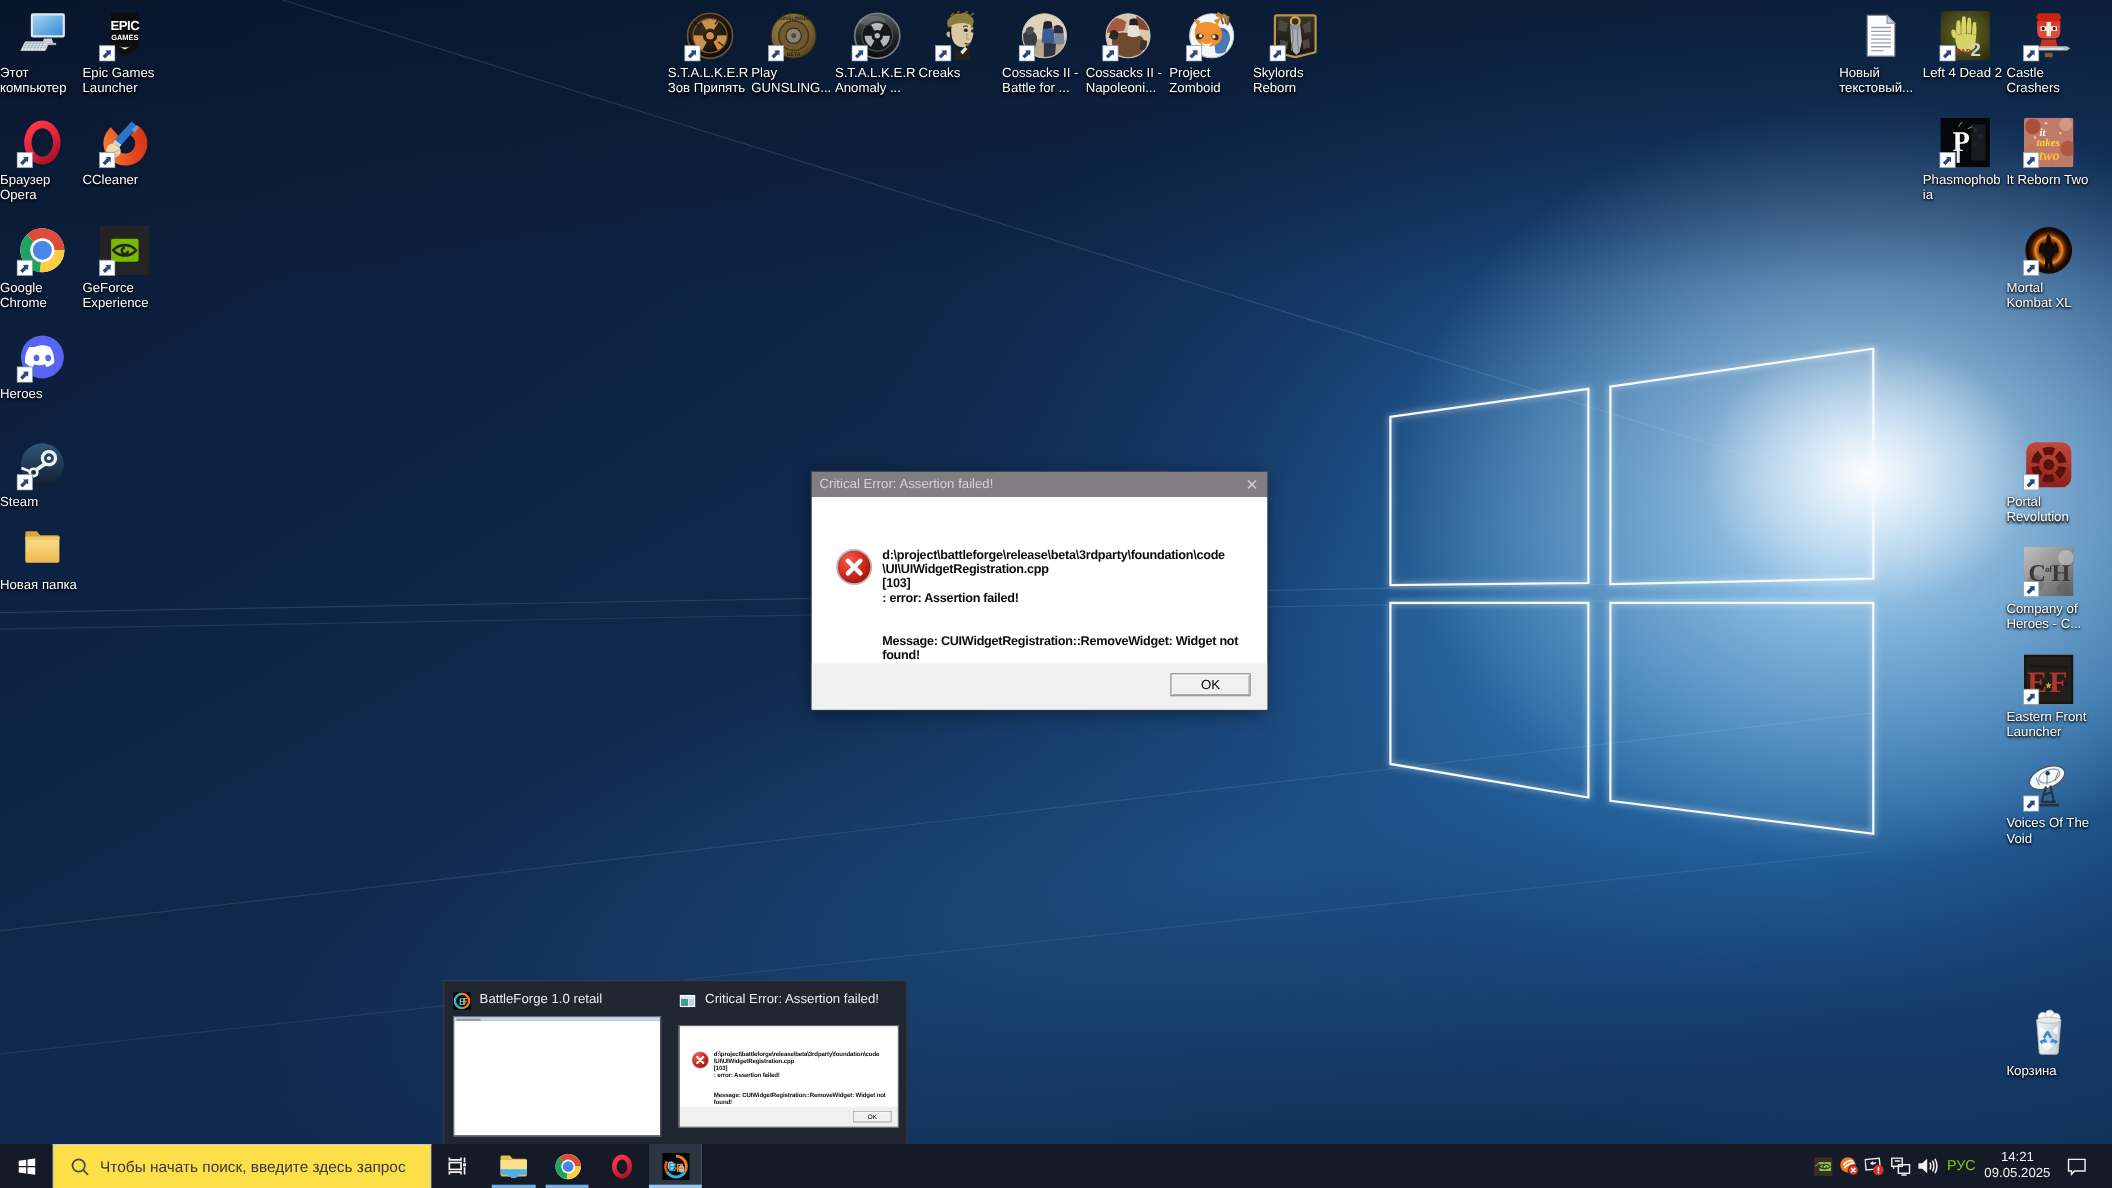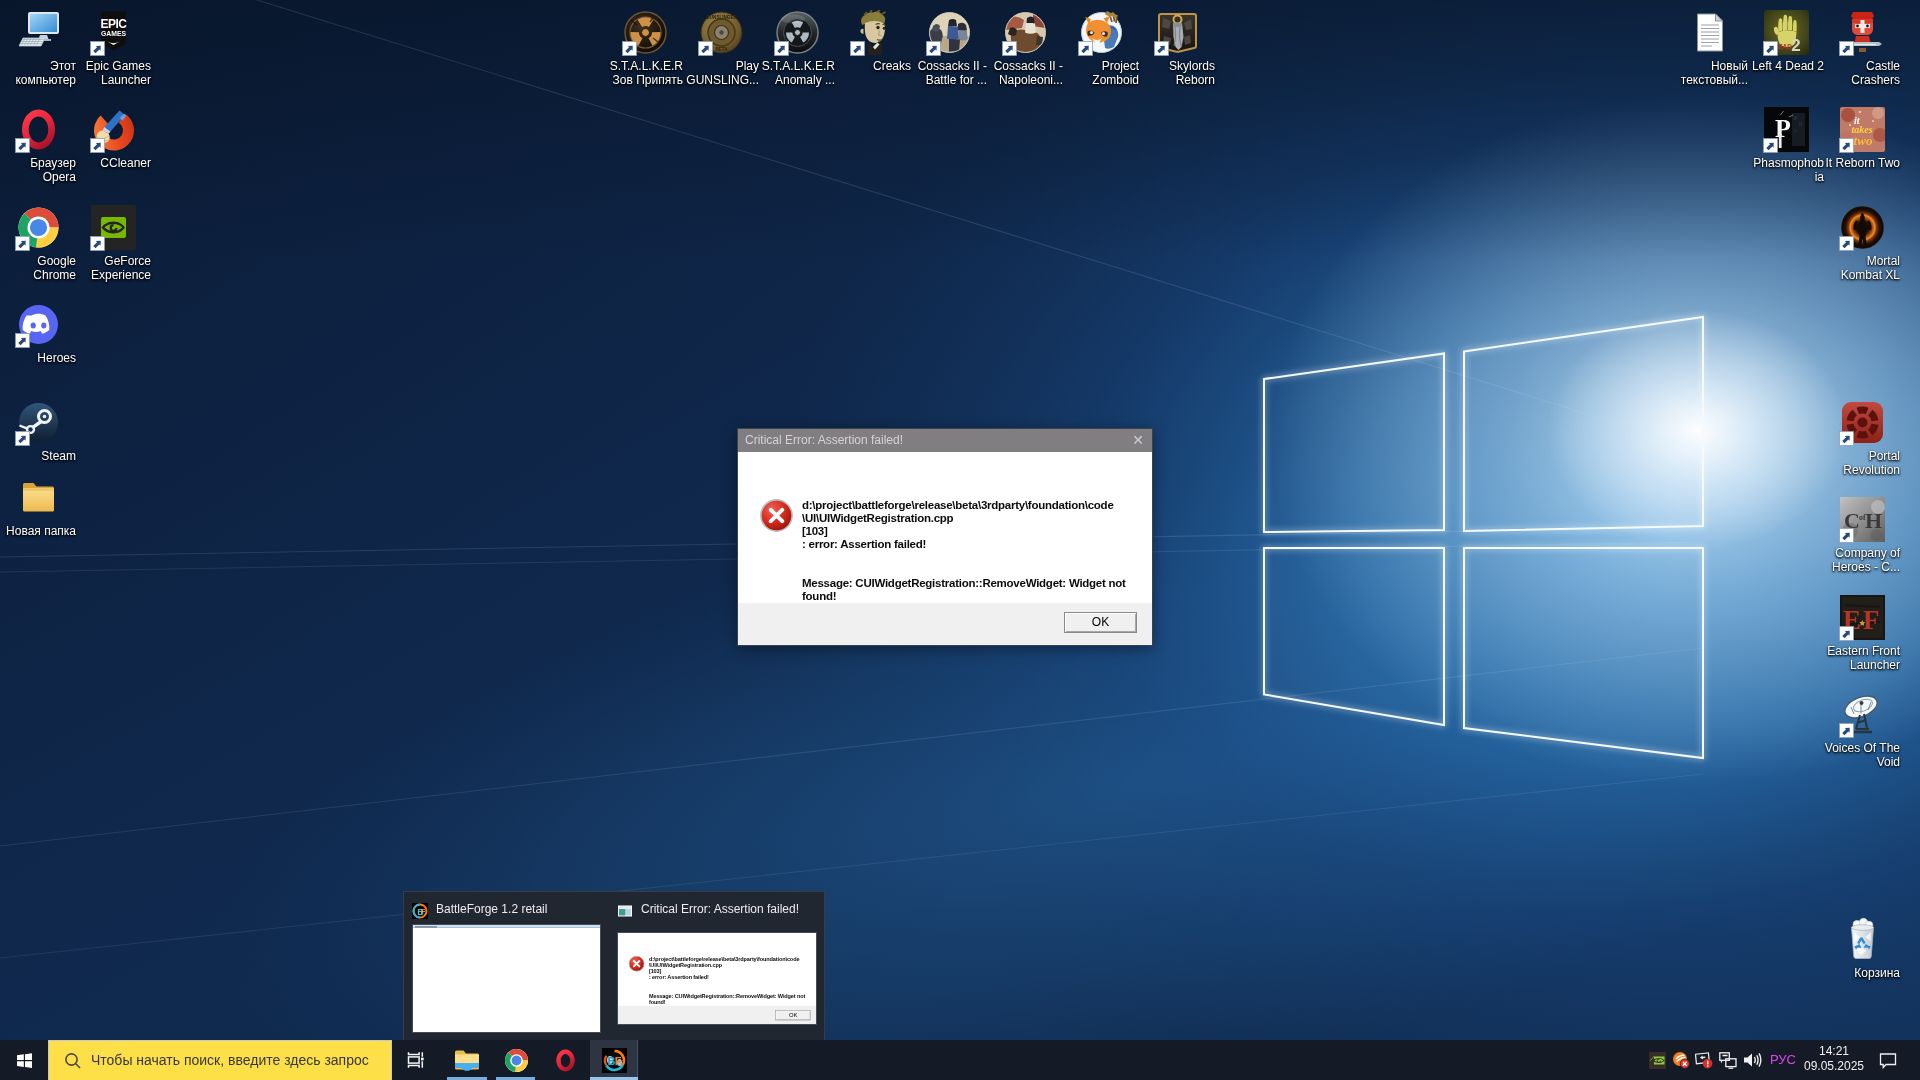--- a/index.html
+++ b/index.html
@@ -1,17 +1,17 @@
 <!DOCTYPE html>
 <html><head><meta charset="utf-8">
 <style>
 *{margin:0;padding:0;box-sizing:border-box}
 html,body{width:1920px;height:1080px;overflow:hidden;background:#0a1f3e;font-family:"Liberation Sans",sans-serif}
 #rays{position:absolute;left:0;top:0}
-.ic{position:absolute;width:76px;color:#fff;font-size:12px;text-align:right}
+.ic{position:absolute;width:76px;color:#fff;font-size:12px;text-align:left}
 .g{position:relative;width:45px;height:45px;margin:0 auto}
 .g>svg{position:absolute;left:0;top:0}
 .g>svg.scb{position:absolute;top:auto;left:-1px;bottom:-1px}
 .lb{margin-top:4px;line-height:14px;text-shadow:0 1px 2px #000,0 1px 3px rgba(0,0,0,.9)}
 #tb{position:absolute;left:0;top:1040px;width:1920px;height:40px;background:#151b26}
 
 #dlg{position:absolute;left:738px;top:429px;width:414px;height:216px;background:#fff;box-shadow:0 3px 14px rgba(0,0,0,0.45);outline:1px solid #39424d;font-family:"Liberation Sans",sans-serif}
 .dtt{height:23px;background:#807e81;color:#d4d3d5;font-size:12px;line-height:23px;padding-left:7px;position:relative}
 .dx{position:absolute;right:8px;top:0;font-size:14px;color:#cfcfcf}
 .dbody{position:absolute;left:0;top:23px;right:0;bottom:0;background:#fff}
@@ -35,21 +35,21 @@
 #srch{position:absolute;left:48px;top:1040px;width:344px;height:40px;background:#fde047;border:1px solid #c8c8c8;border-bottom:none}
 #srch svg{position:absolute;left:14px;top:10px}
 #srch span{position:absolute;left:42px;top:11px;font-size:14px;color:#37373d}
 .tbtn{position:absolute}
 .tbtn svg{display:block}
 #bfcell{position:absolute;left:590px;top:1040px;width:48px;height:40px;background:#2d3542;border-right:1px solid #4a5260}
 .ul{position:absolute;top:1077px;height:3px;background:#76aee0}
 .ula{background:#98c6e8}
 .tray{position:absolute}
 .tray svg{display:block}
-#lang{position:absolute;left:1767px;top:1040px;width:32px;height:40px;line-height:40px;text-align:center;color:#d946ef;font-size:13px}
+#lang{position:absolute;left:1767px;top:1040px;width:32px;height:40px;line-height:40px;text-align:center;color:#84cc16;font-size:13px}
 #clock{position:absolute;left:1802px;top:1044px;width:64px;color:#f0f0f0;font-size:12px;line-height:15px;text-align:center}
 </style></head>
 <body>
 <svg id="wp" width="1920" height="1080">
 <defs>
 <radialGradient id="lobe" cx="0.5" cy="0.5" r="0.5">
  <stop offset="0" stop-color="#3f92d2"></stop>
         <stop offset="0.35" stop-color="#2a74b4" stop-opacity="0.78"></stop>
  <stop offset="0.65" stop-color="#1b4f8c" stop-opacity="0.42"></stop>
         <stop offset="1" stop-color="#15406f" stop-opacity="0"></stop>
@@ -812,21 +812,21 @@
       </div>
 </div>
   </div>
 <div id="fly">
 <div class="fgrp" style="left:8px"><span class="fico"><svg width="16" height="16">
           <rect width="16" height="16" fill="#000"></rect>
 <circle cx="8" cy="8" r="6.5" fill="none" stroke="#ff7a10" stroke-width="2"></circle>
 <path d="M8,1.5 a6.5,6.5 0 0 0 0,13" fill="none" stroke="#28b8d8" stroke-width="2"></path>
 <text x="8.5" y="11.5" font-size="9" font-weight="bold" fill="#35c8e0" text-anchor="middle" font-family="Liberation Sans,sans-serif">B</text>
 <text x="11" y="11" font-size="8" font-weight="bold" fill="#ff9020" text-anchor="middle" font-family="Liberation Sans,sans-serif">F</text>
-        </svg></span><span class="ftt">BattleForge 1.2 retail</span></div>
+        </svg></span><span class="ftt">BattleForge 1.0 retail</span></div>
 <div class="fgrp" style="left:213px"><span class="fico"><svg width="16" height="16">
           <rect x="1" y="2.5" width="14" height="11" fill="#fff"></rect>
 <rect x="2" y="3.5" width="12" height="2" fill="#dfe3e8"></rect>
 <rect x="2" y="6" width="6.5" height="6.5" fill="#3f9e8f"></rect>
           <rect x="9" y="6" width="5" height="6.5" fill="#bcd2e8"></rect>
         </svg></span><span class="ftt">Critical Error: Assertion failed!</span></div>
 <div id="th1">
       <div class="th1top"></div>
       <div class="th1marks"></div>
     </div>

